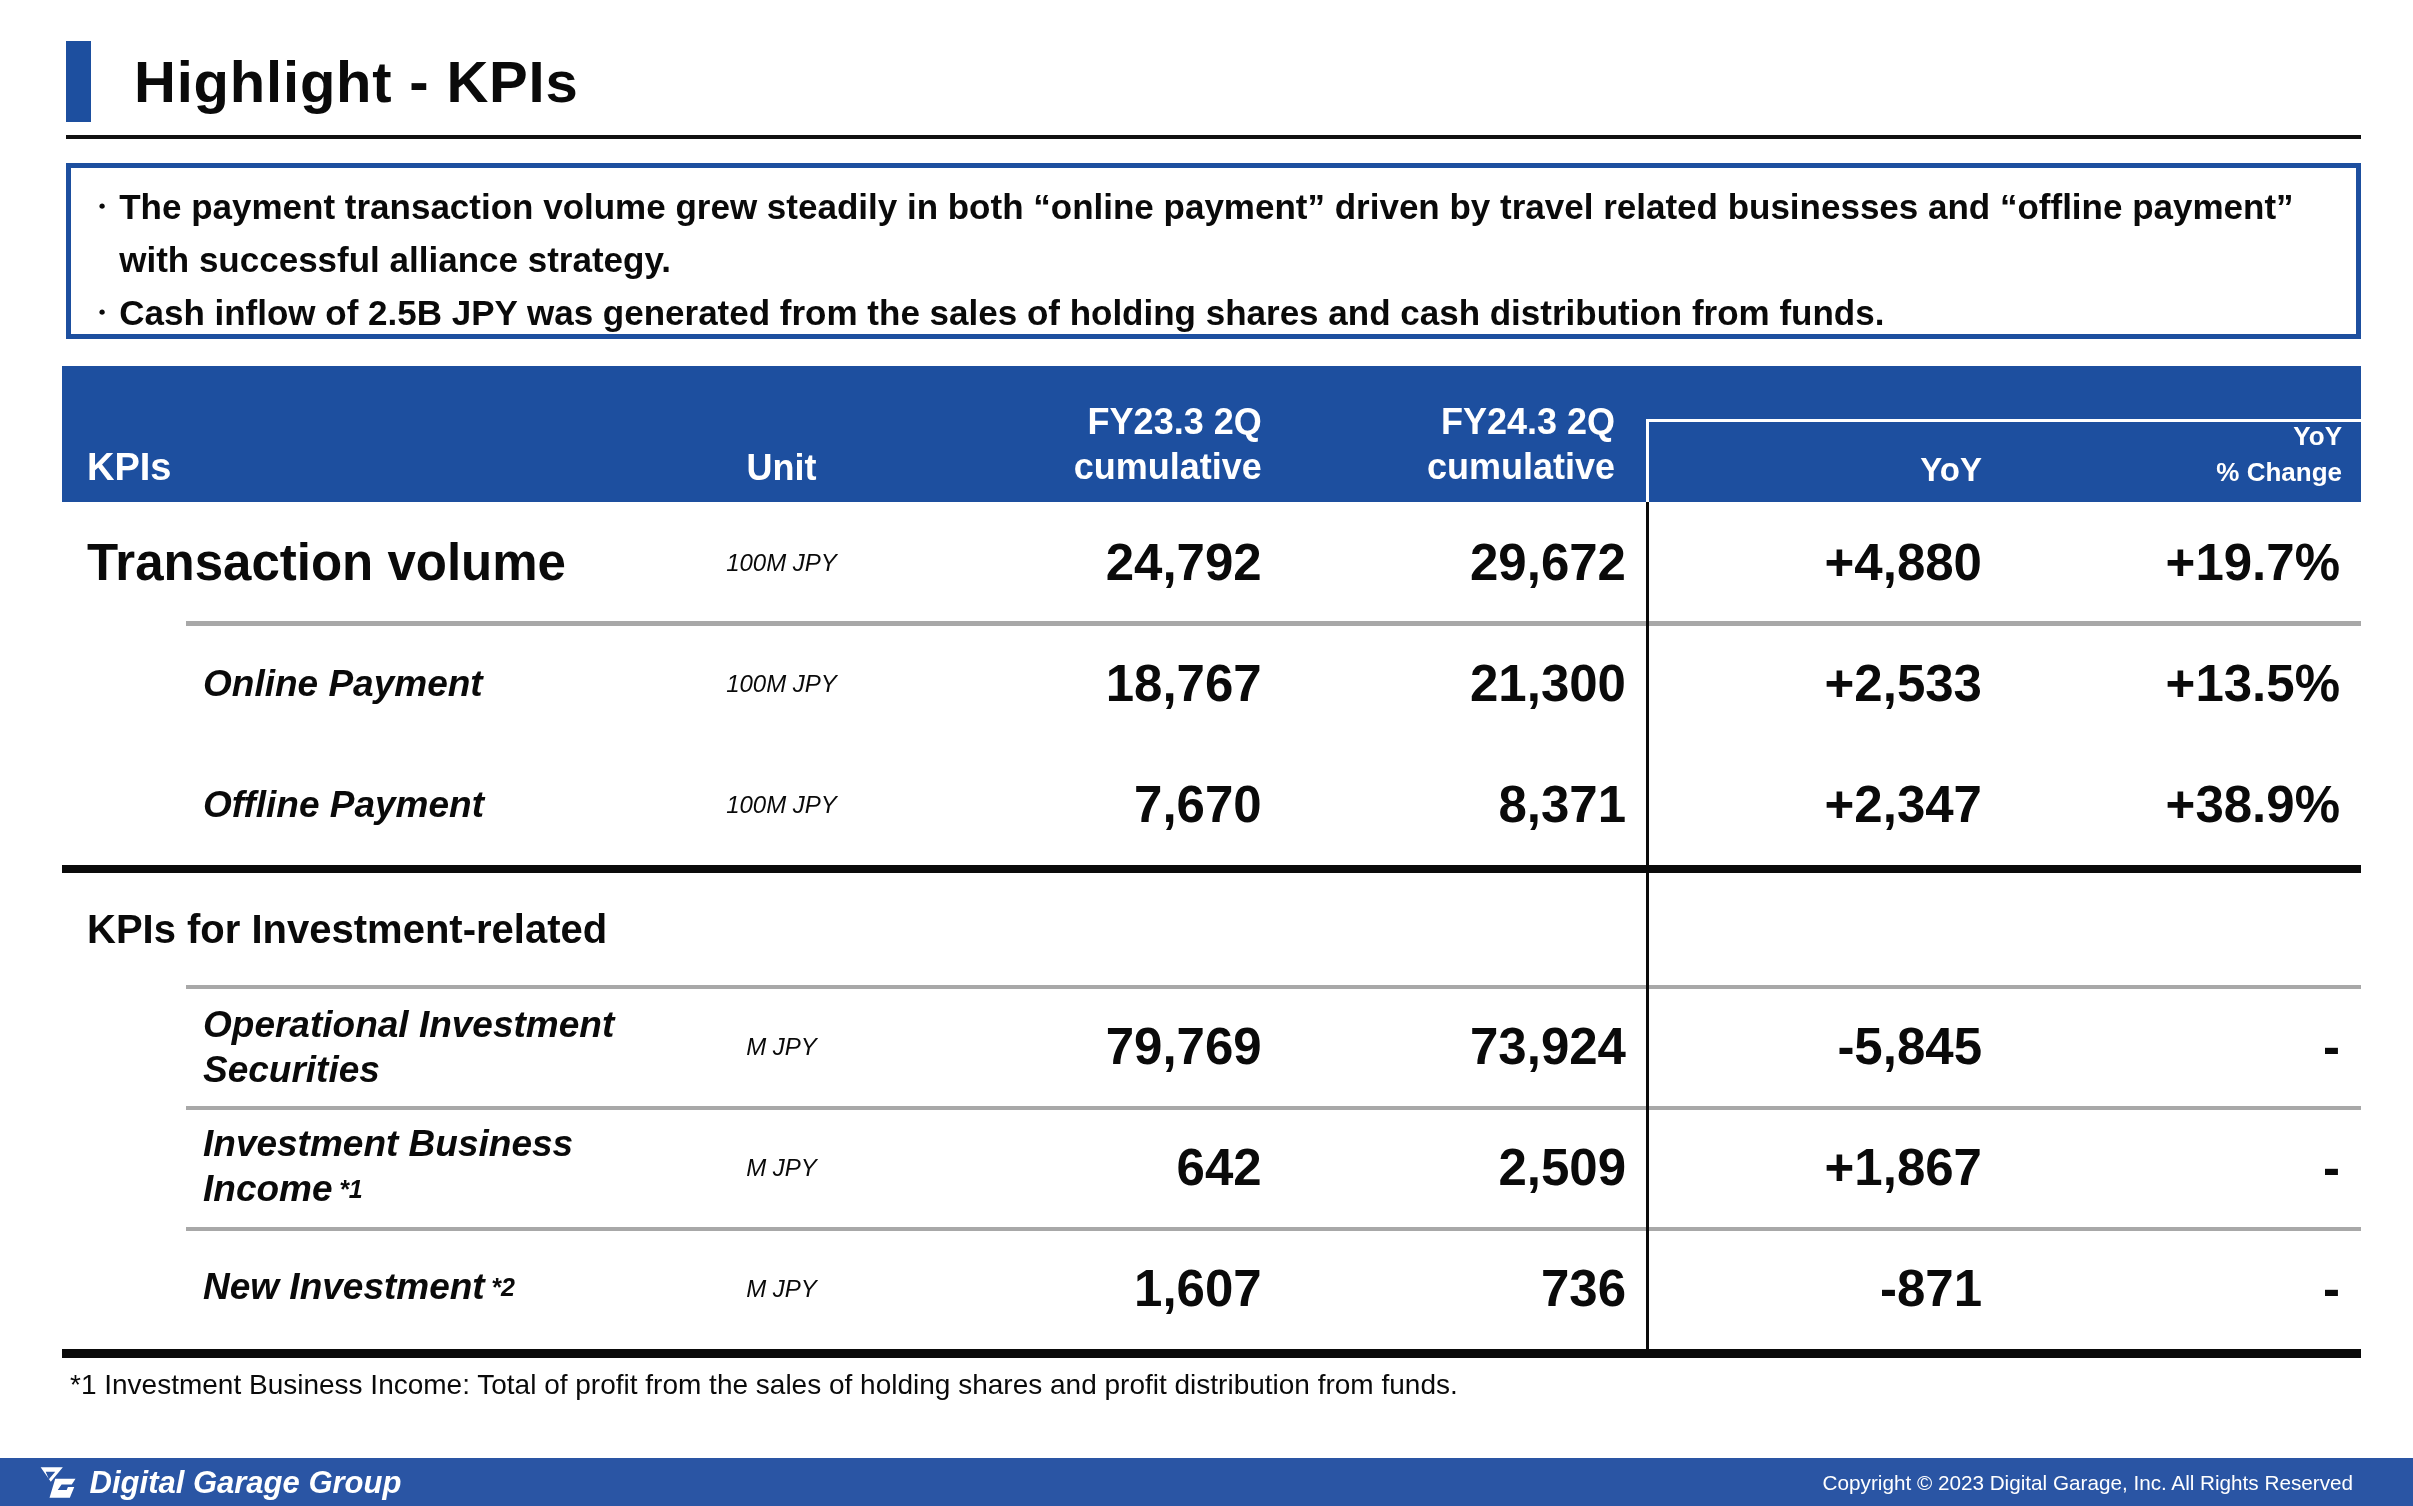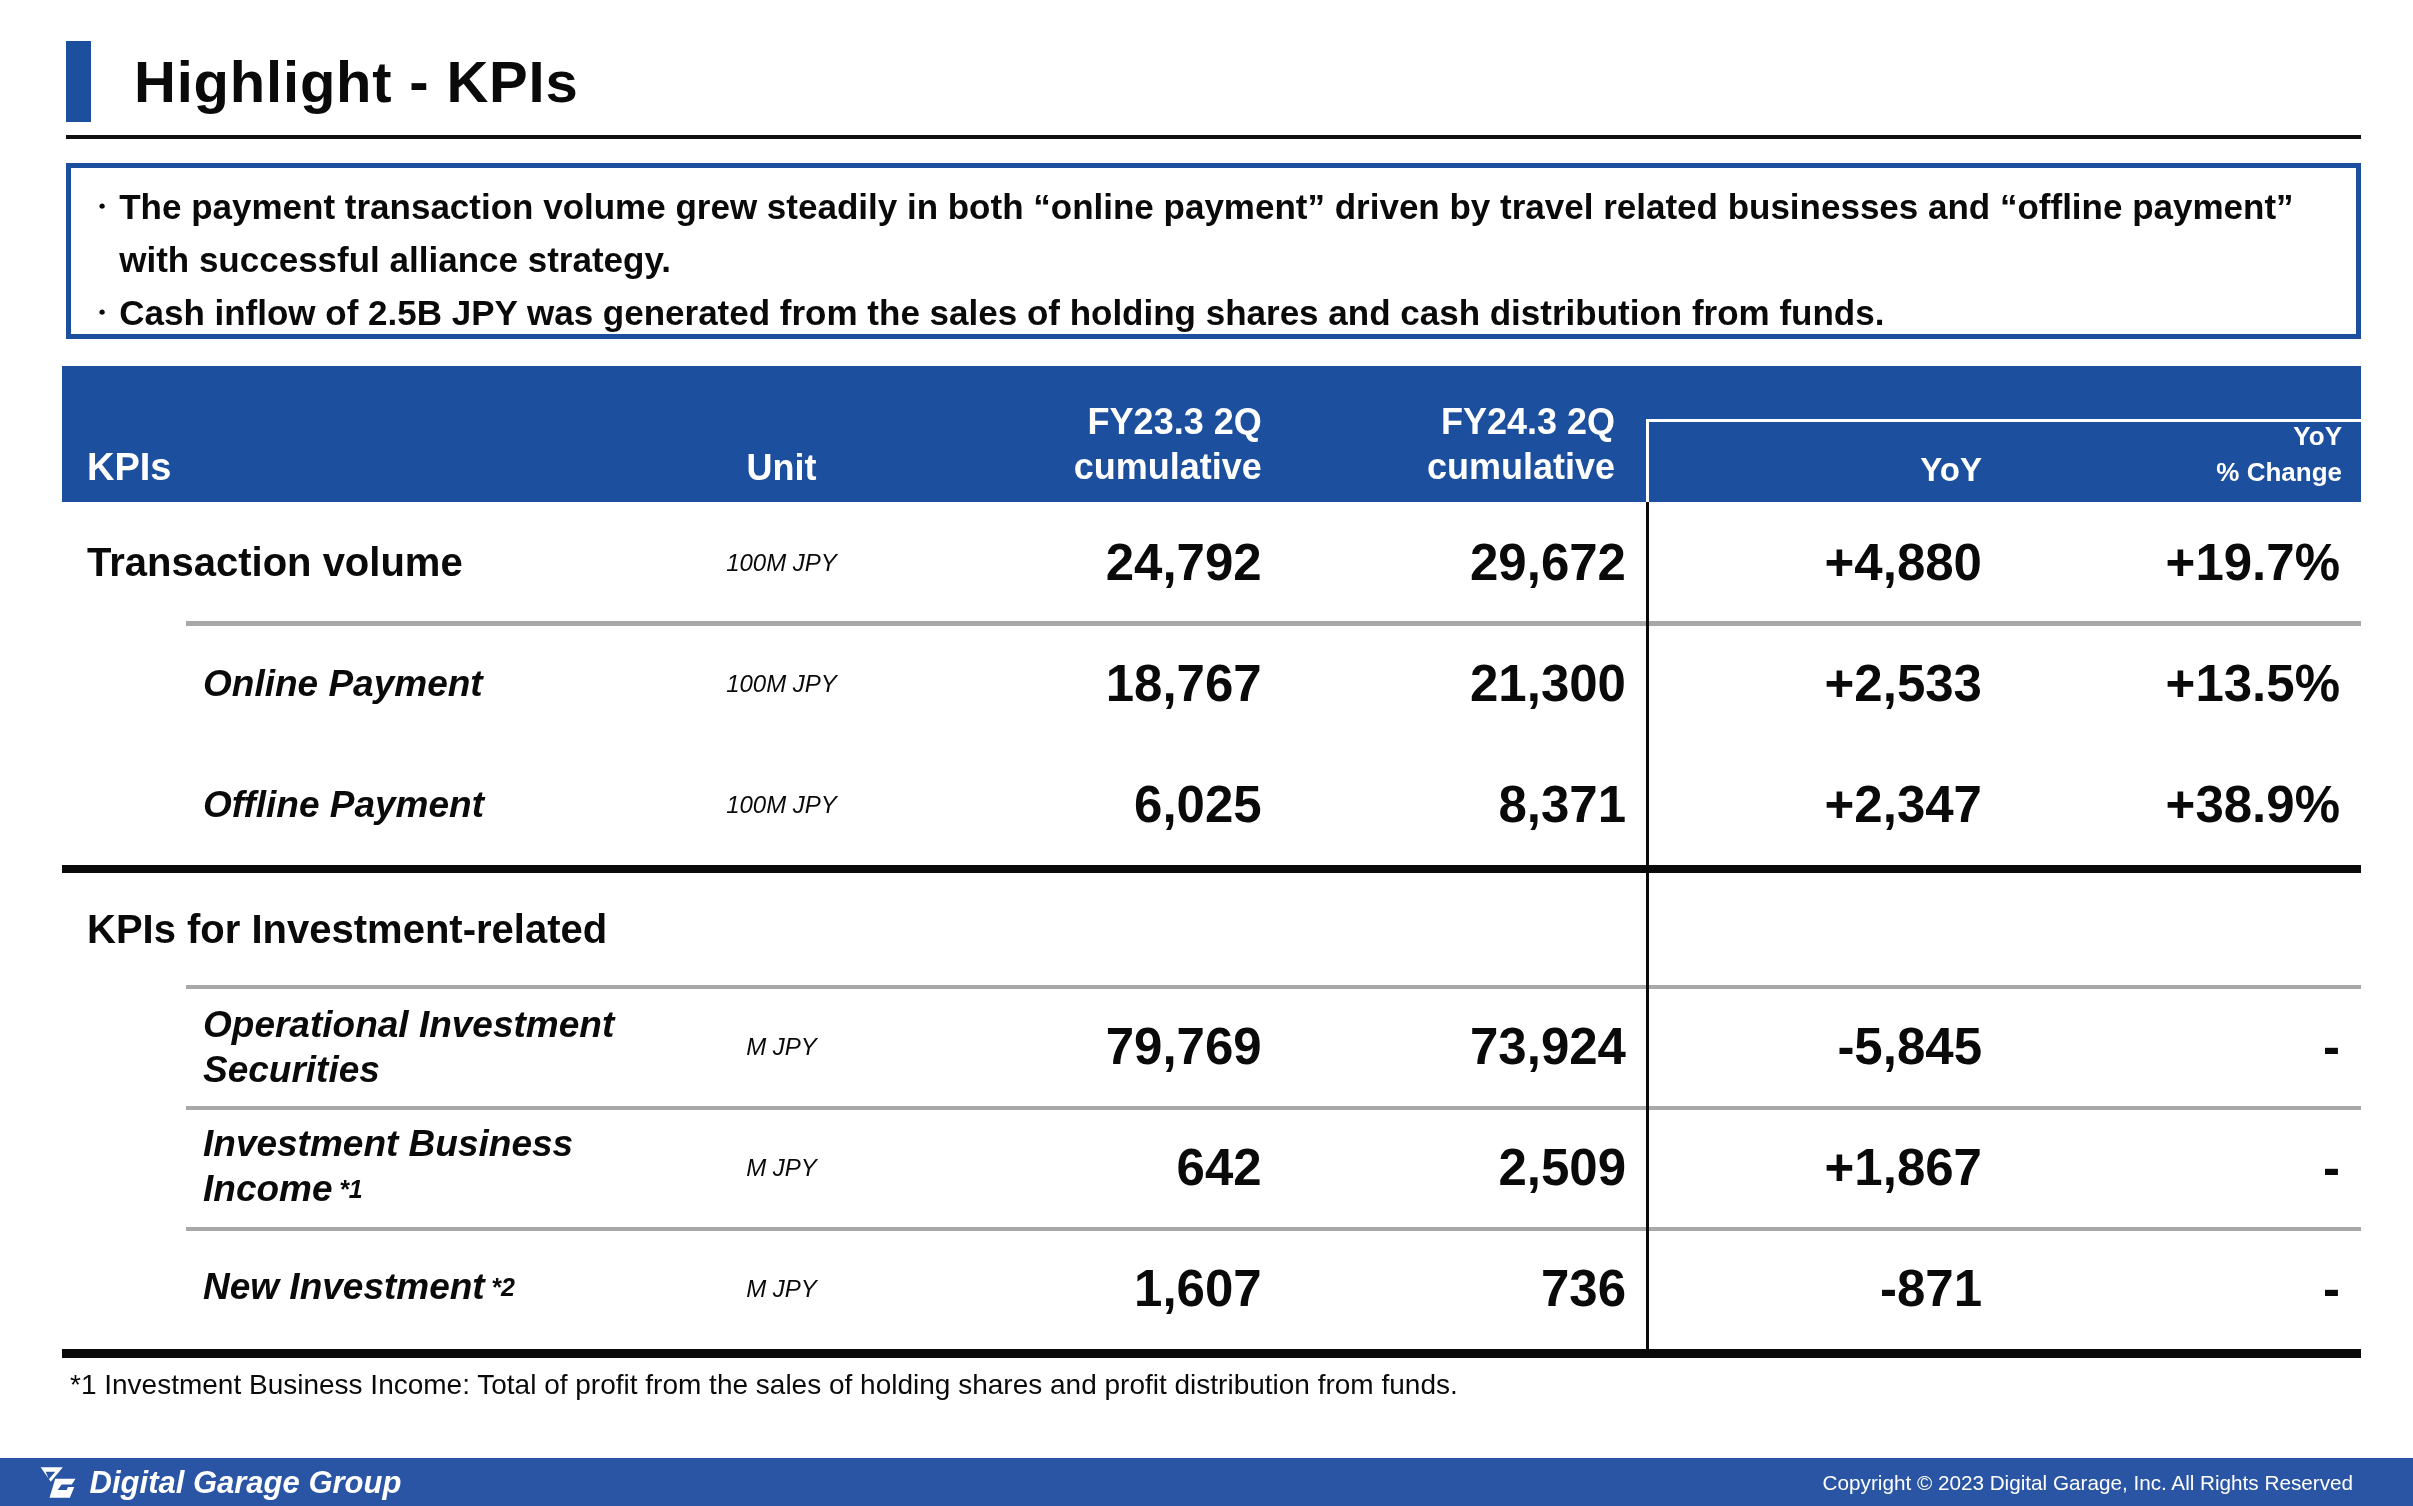--- a/index.html
+++ b/index.html
@@ -40,21 +40,21 @@
   .th-yoy{align-items:flex-end; font-size:33px; padding-right:60px;}
   .th-pct{align-items:flex-end; text-align:right; font-size:26px; line-height:36px; padding-right:18px; padding-bottom:11.6px;}
   .yoy-box{position:absolute; left:1584px; top:53px; width:712px; height:83px;
            border-top:3.3px solid #fff; border-left:3.3px solid #fff; pointer-events:none;}
 
   .trow{position:relative; align-items:center; height:121px;}
   .trow.section-row{height:113px;}
   .sep-after::after{content:""; position:absolute; left:124px; right:0; bottom:-2.5px; height:4.1px; background:var(--gray); }
   .hline{height:8.3px; background:#0a0a0a;}
   .c{box-sizing:border-box;}
-  .c-label{padding-left:25px; font-size:40px; font-weight:bold; line-height:45px;}
+  .c-label{padding-left:25px; font-size:51px; font-weight:bold; line-height:45px;}
   .indent .c-label{padding-left:141px; font-size:37px;font-style:italic;}
   .section-row .c-label{grid-column:1 / span 6; font-size:40px;}
   .c-unit{text-align:center; font-size:24px; font-weight:normal;font-style:italic;}
   .c-num{text-align:right; font-size:51px; font-weight:bold; letter-spacing:0px;}
   .c-fy23{padding-right:3.3px;}
   .c-fy24{padding-right:19px;}
   .c-yoy{padding-right:60px;}
   .c-pct{padding-right:20px;}
   .note{font-size:25px; font-weight:bold; position:relative; top:-3.3px; margin-left:6.6px;}
   .vline{position:absolute; left:1584px; top:136px; width:2.5px; height:853px; background:#0a0a0a; z-index:5;}
@@ -124,21 +124,21 @@
           <div class="c c-label"><span>Online Payment</span></div>
           <div class="c c-unit">100M JPY</div>
           <div class="c c-num c-fy23">18,767</div>
           <div class="c c-num c-fy24">21,300</div>
           <div class="c c-num c-yoy">+2,533</div>
           <div class="c c-num c-pct">+13.5%</div>
         </div>
         <div class="grid trow indent">
           <div class="c c-label"><span>Offline Payment</span></div>
           <div class="c c-unit">100M JPY</div>
-          <div class="c c-num c-fy23">6,025</div>
+          <div class="c c-num c-fy23">7,670</div>
           <div class="c c-num c-fy24">8,371</div>
           <div class="c c-num c-yoy">+2,347</div>
           <div class="c c-num c-pct">+38.9%</div>
         </div>
         <div class="hline"></div>
         <div class="grid trow section-row sep-after">
           <div class="c c-label"><span>KPIs for Investment-related</span></div>
         </div>
         <div class="grid trow indent sep-after">
           <div class="c c-label"><span>Operational Investment Securities</span></div>

